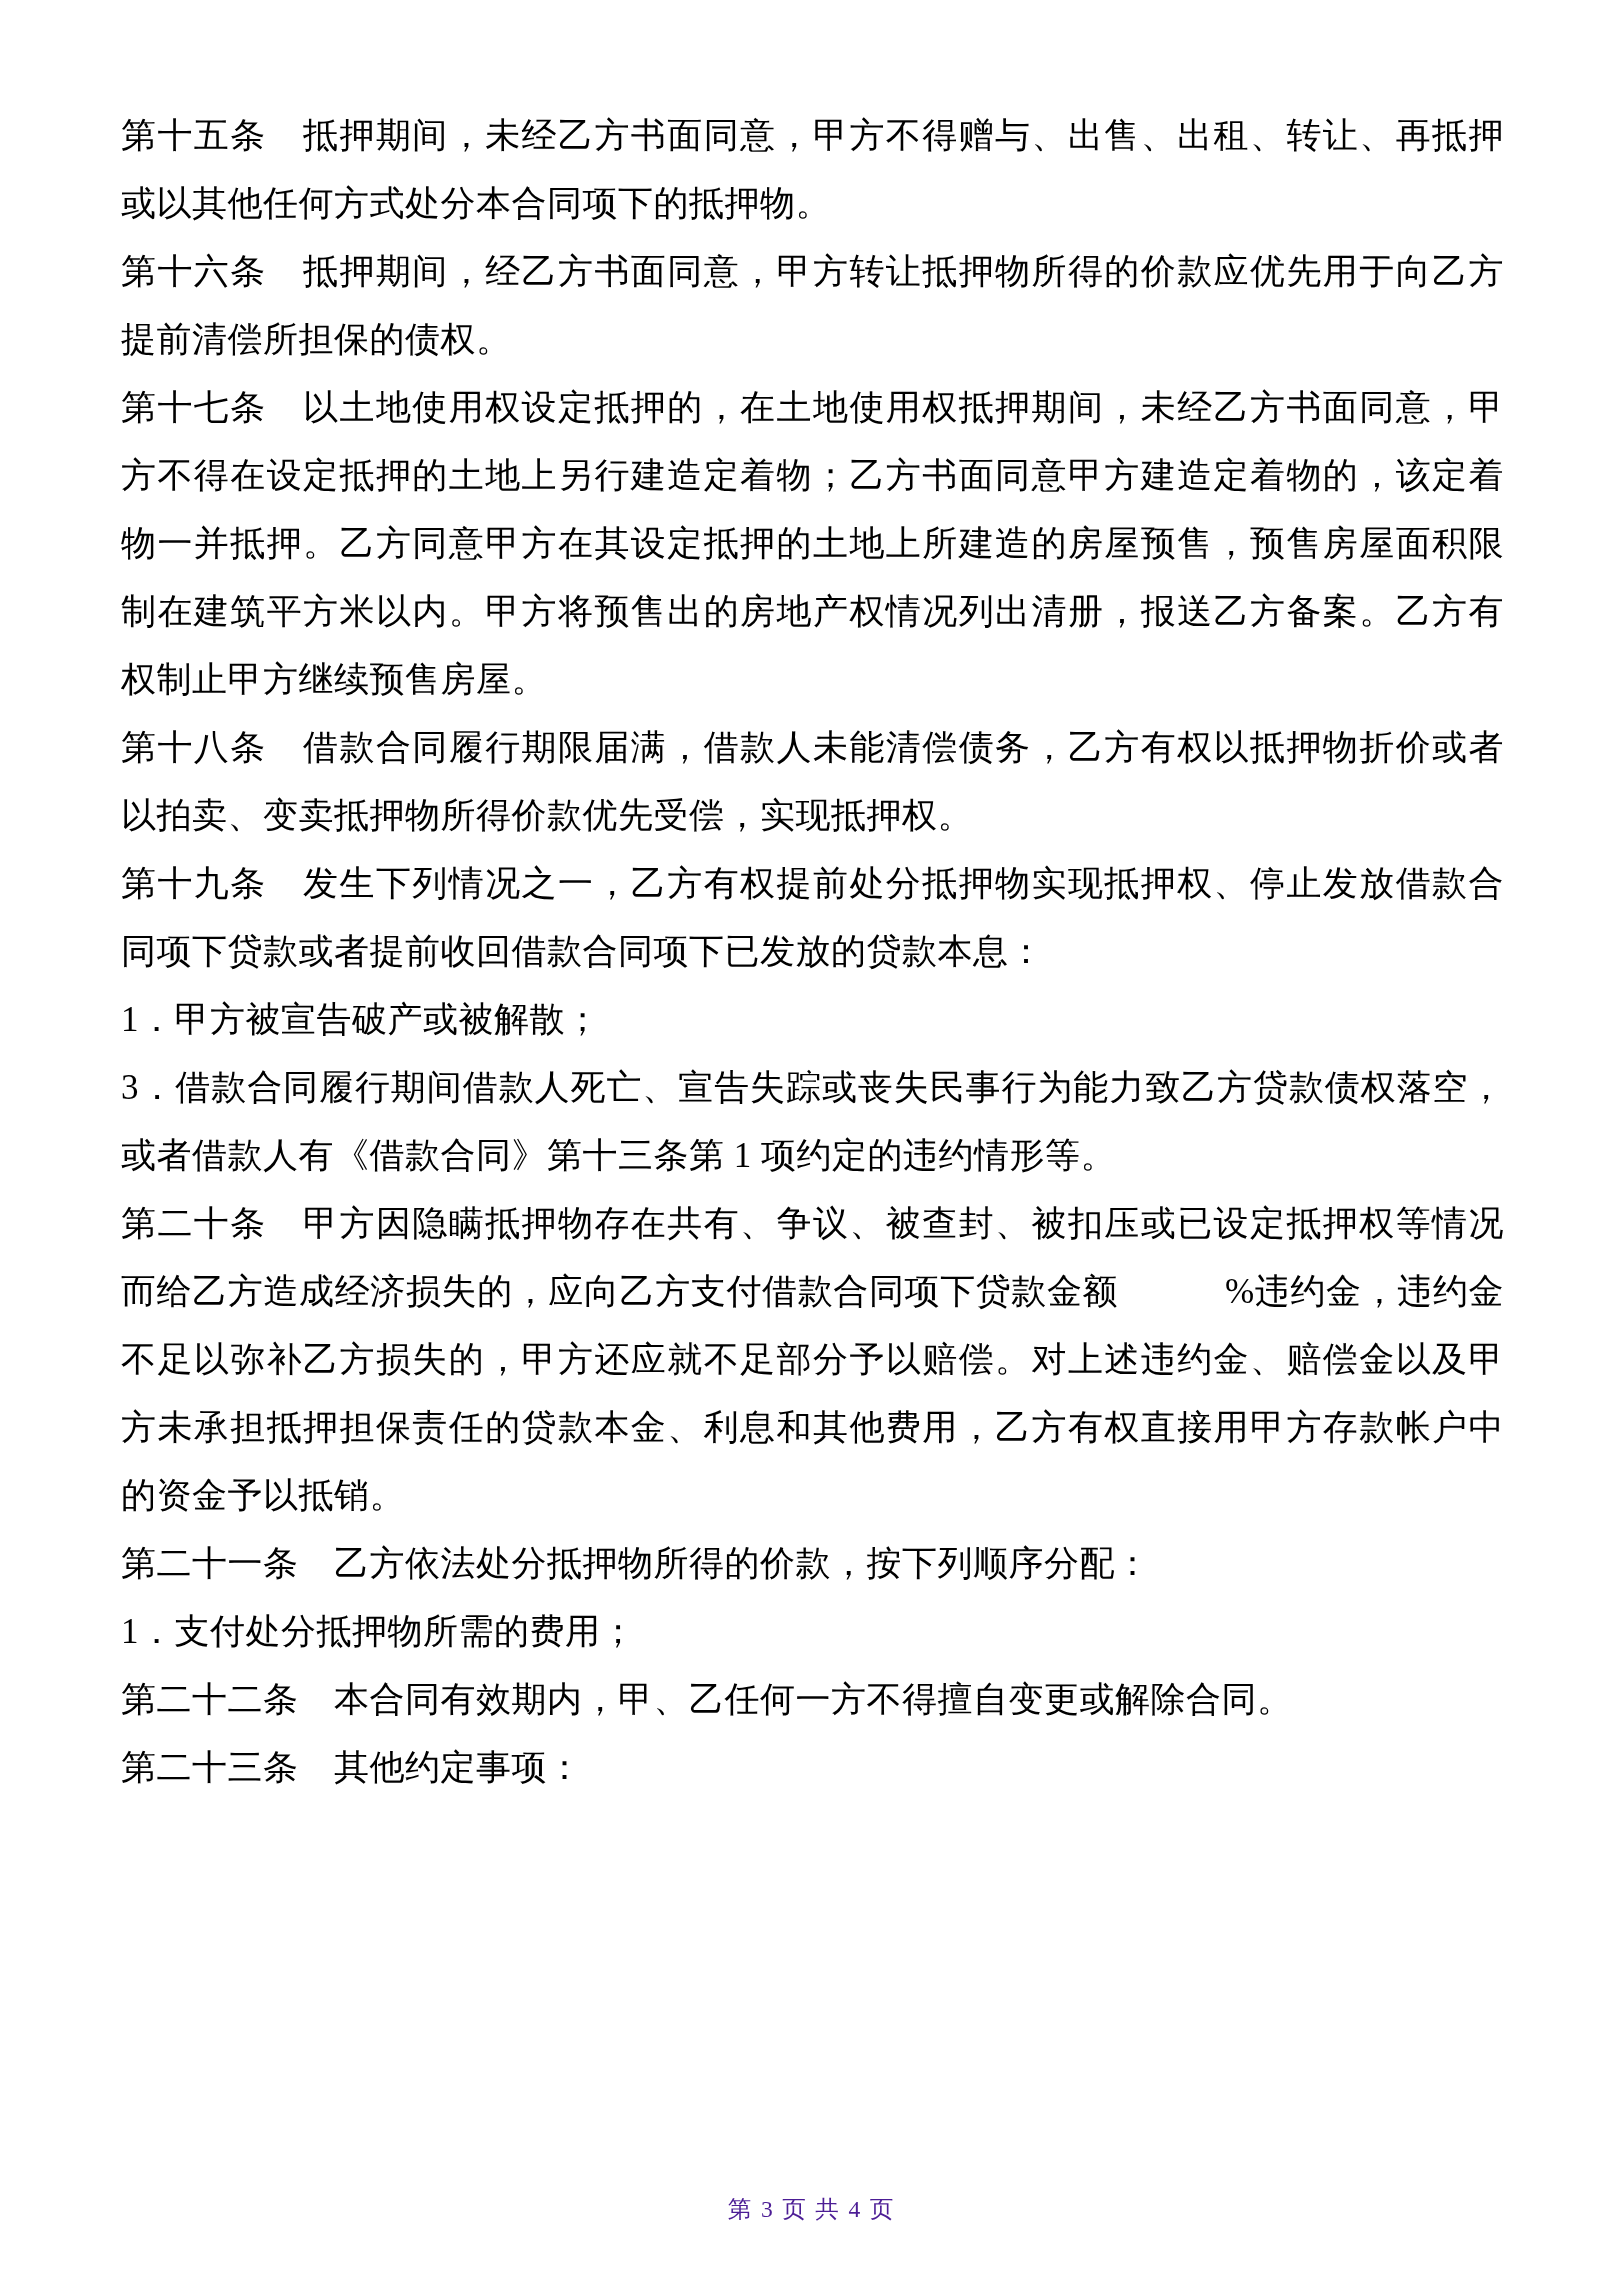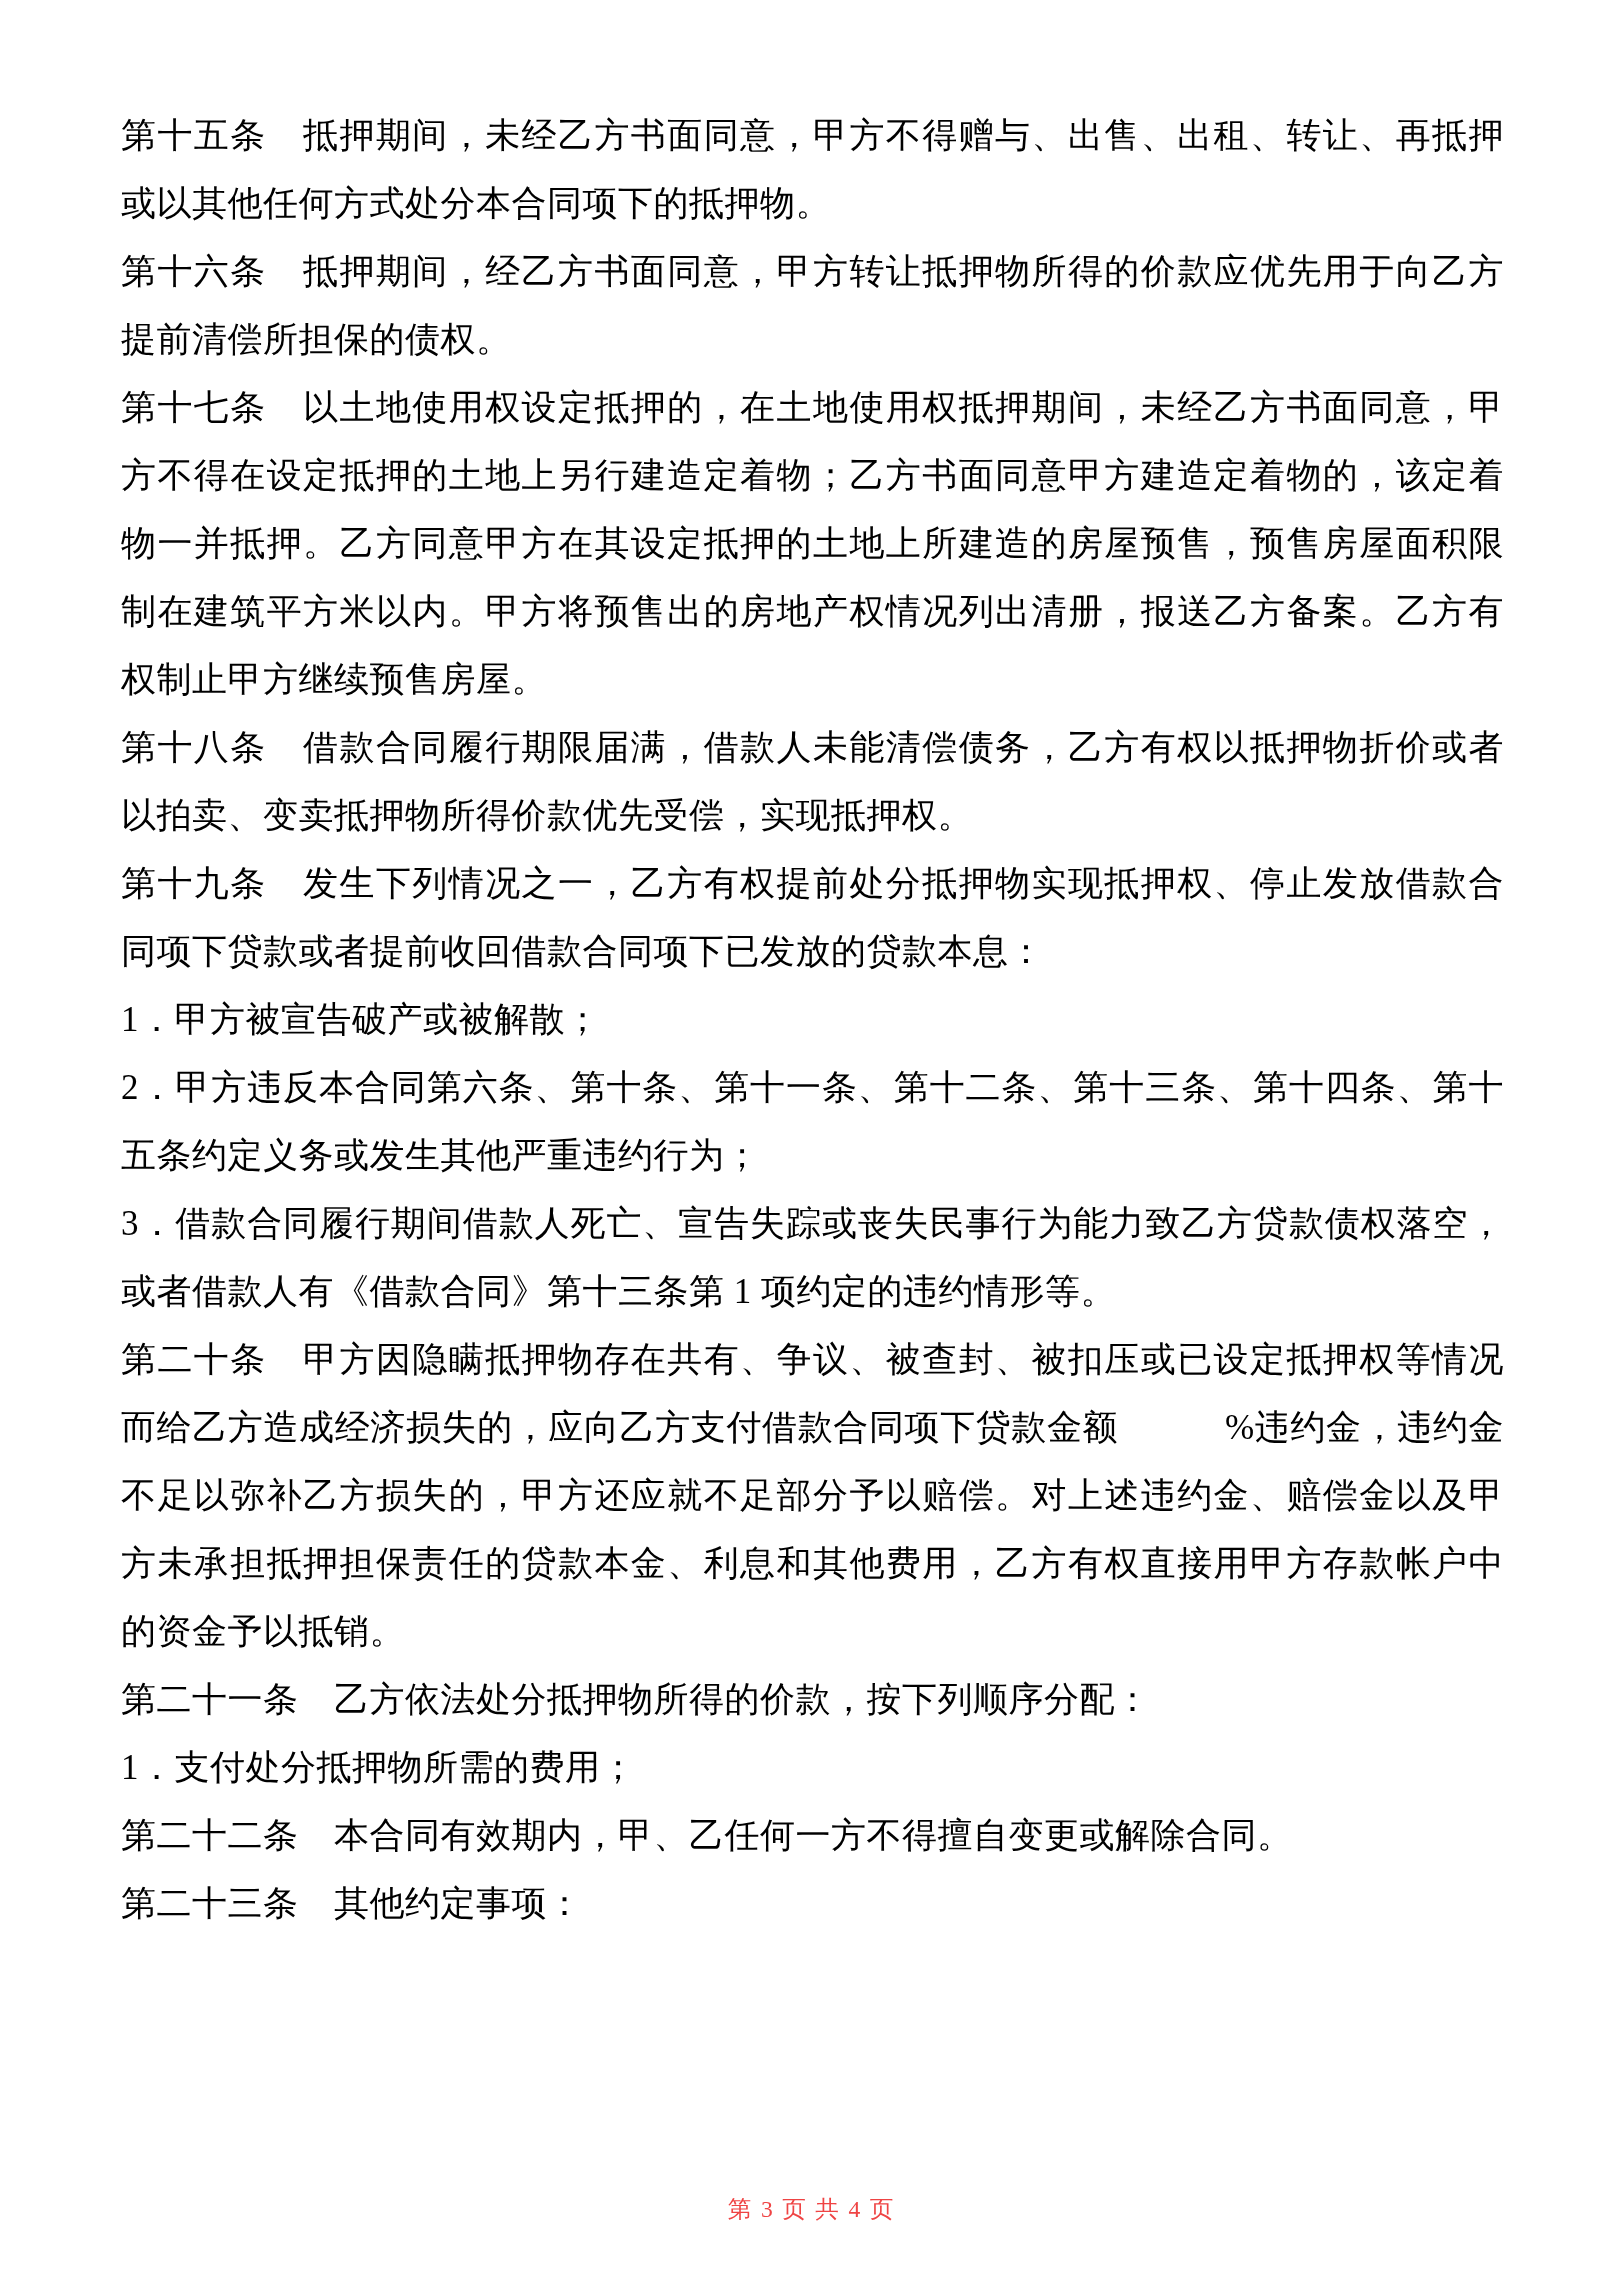--- a/index.html
+++ b/index.html
@@ -33,36 +33,35 @@
       letter-spacing: 0.5px;
     }
     .footer {
       position: absolute;
       left: 0;
       right: 0;
       bottom: 71px;
       text-align: center;
       font-size: 23.6px;
       line-height: 27px;
-      color: #ef4444;
+      color: #4c1d95;
       letter-spacing: 1.8px;
     }
   </style>
 </head>
 <body>
 
 <div class="page">
   <div class="content">
     <p class="para">第十五条　抵押期间，未经乙方书面同意，甲方不得赠与、出售、出租、转让、再抵押或以其他任何方式处分本合同项下的抵押物。</p>
     <p class="para">第十六条　抵押期间，经乙方书面同意，甲方转让抵押物所得的价款应优先用于向乙方提前清偿所担保的债权。</p>
     <p class="para">第十七条　以土地使用权设定抵押的，在土地使用权抵押期间，未经乙方书面同意，甲方不得在设定抵押的土地上另行建造定着物；乙方书面同意甲方建造定着物的，该定着物一并抵押。乙方同意甲方在其设定抵押的土地上所建造的房屋预售，预售房屋面积限制在建筑平方米以内。甲方将预售出的房地产权情况列出清册，报送乙方备案。乙方有权制止甲方继续预售房屋。</p>
     <p class="para">第十八条　借款合同履行期限届满，借款人未能清偿债务，乙方有权以抵押物折价或者以拍卖、变卖抵押物所得价款优先受偿，实现抵押权。</p>
     <p class="para">第十九条　发生下列情况之一，乙方有权提前处分抵押物实现抵押权、停止发放借款合同项下贷款或者提前收回借款合同项下已发放的贷款本息：</p>
     <p class="para">1．甲方被宣告破产或被解散；</p>
-    <p class="para">2．甲方违反本合同第六条、第十条、第十一条、第十二条、第十三条、第十四条、第十五条约定义务或发生其他严重违约行为；</p>
     <p class="para">3．借款合同履行期间借款人死亡、宣告失踪或丧失民事行为能力致乙方贷款债权落空，或者借款人有《借款合同》第十三条第 1 项约定的违约情形等。</p>
     <p class="para">第二十条　甲方因隐瞒抵押物存在共有、争议、被查封、被扣压或已设定抵押权等情况而给乙方造成经济损失的，应向乙方支付借款合同项下贷款金额　　　%违约金，违约金不足以弥补乙方损失的，甲方还应就不足部分予以赔偿。对上述违约金、赔偿金以及甲方未承担抵押担保责任的贷款本金、利息和其他费用，乙方有权直接用甲方存款帐户中的资金予以抵销。</p>
     <p class="para">第二十一条　乙方依法处分抵押物所得的价款，按下列顺序分配：</p>
     <p class="para">1．支付处分抵押物所需的费用；</p>
     <p class="para">第二十二条　本合同有效期内，甲、乙任何一方不得擅自变更或解除合同。</p>
     <p class="para">第二十三条　其他约定事项：</p>
   </div>
   <div class="footer">
     <span>第 3 页 共 4 页</span>
   </div>

